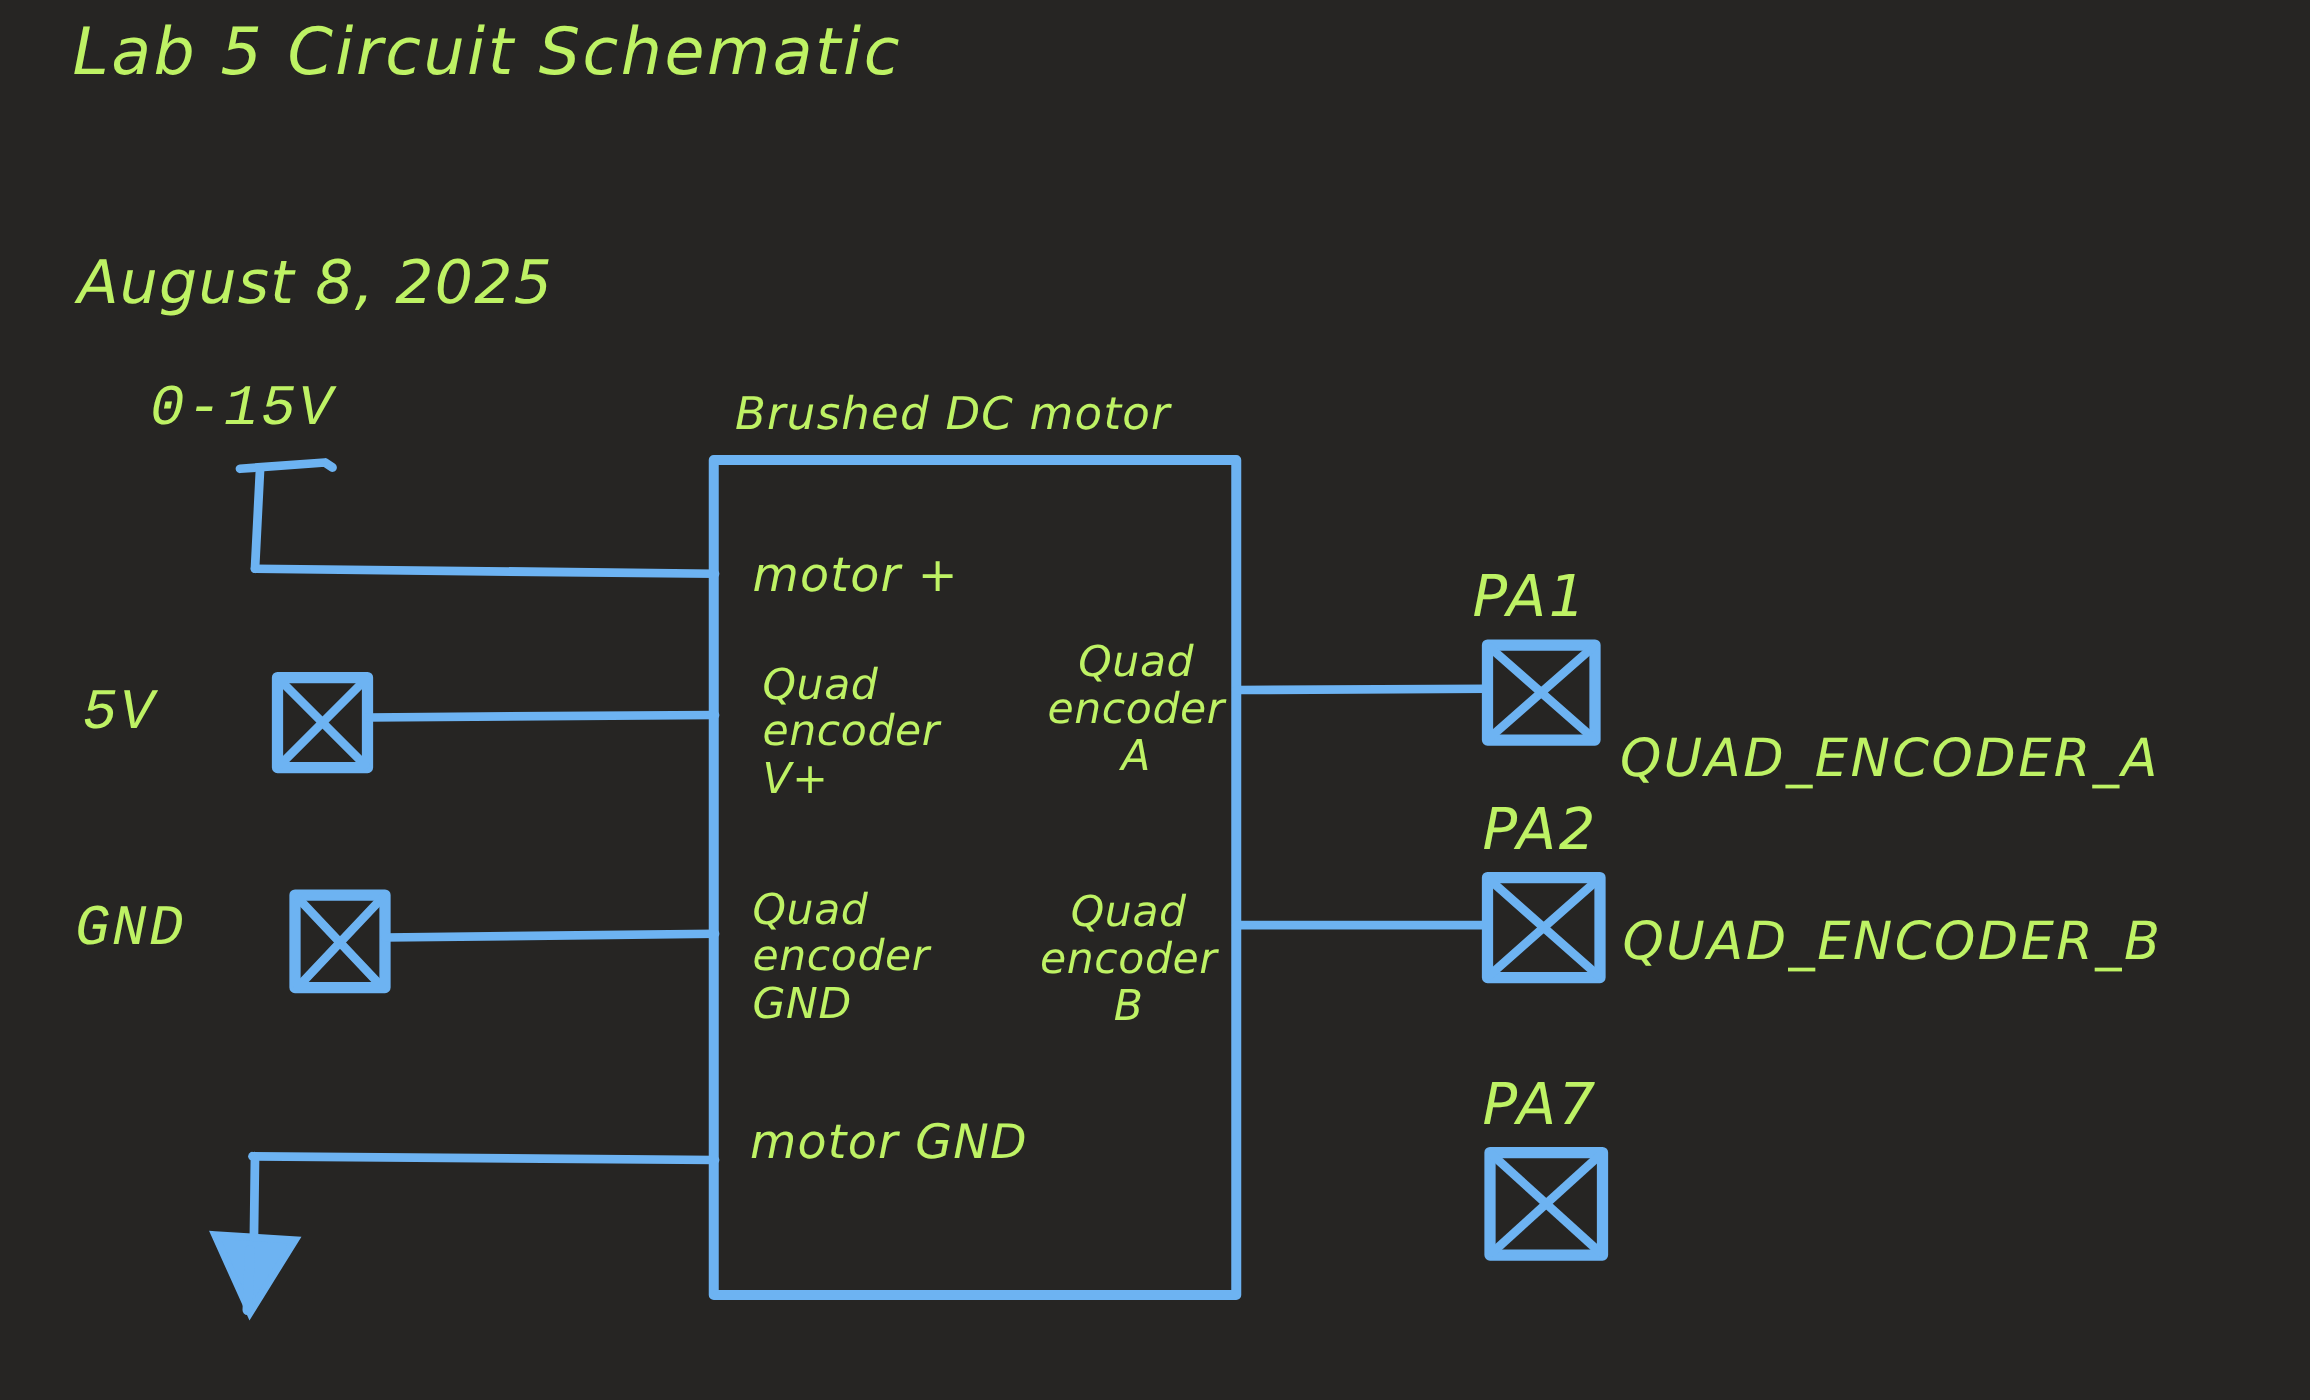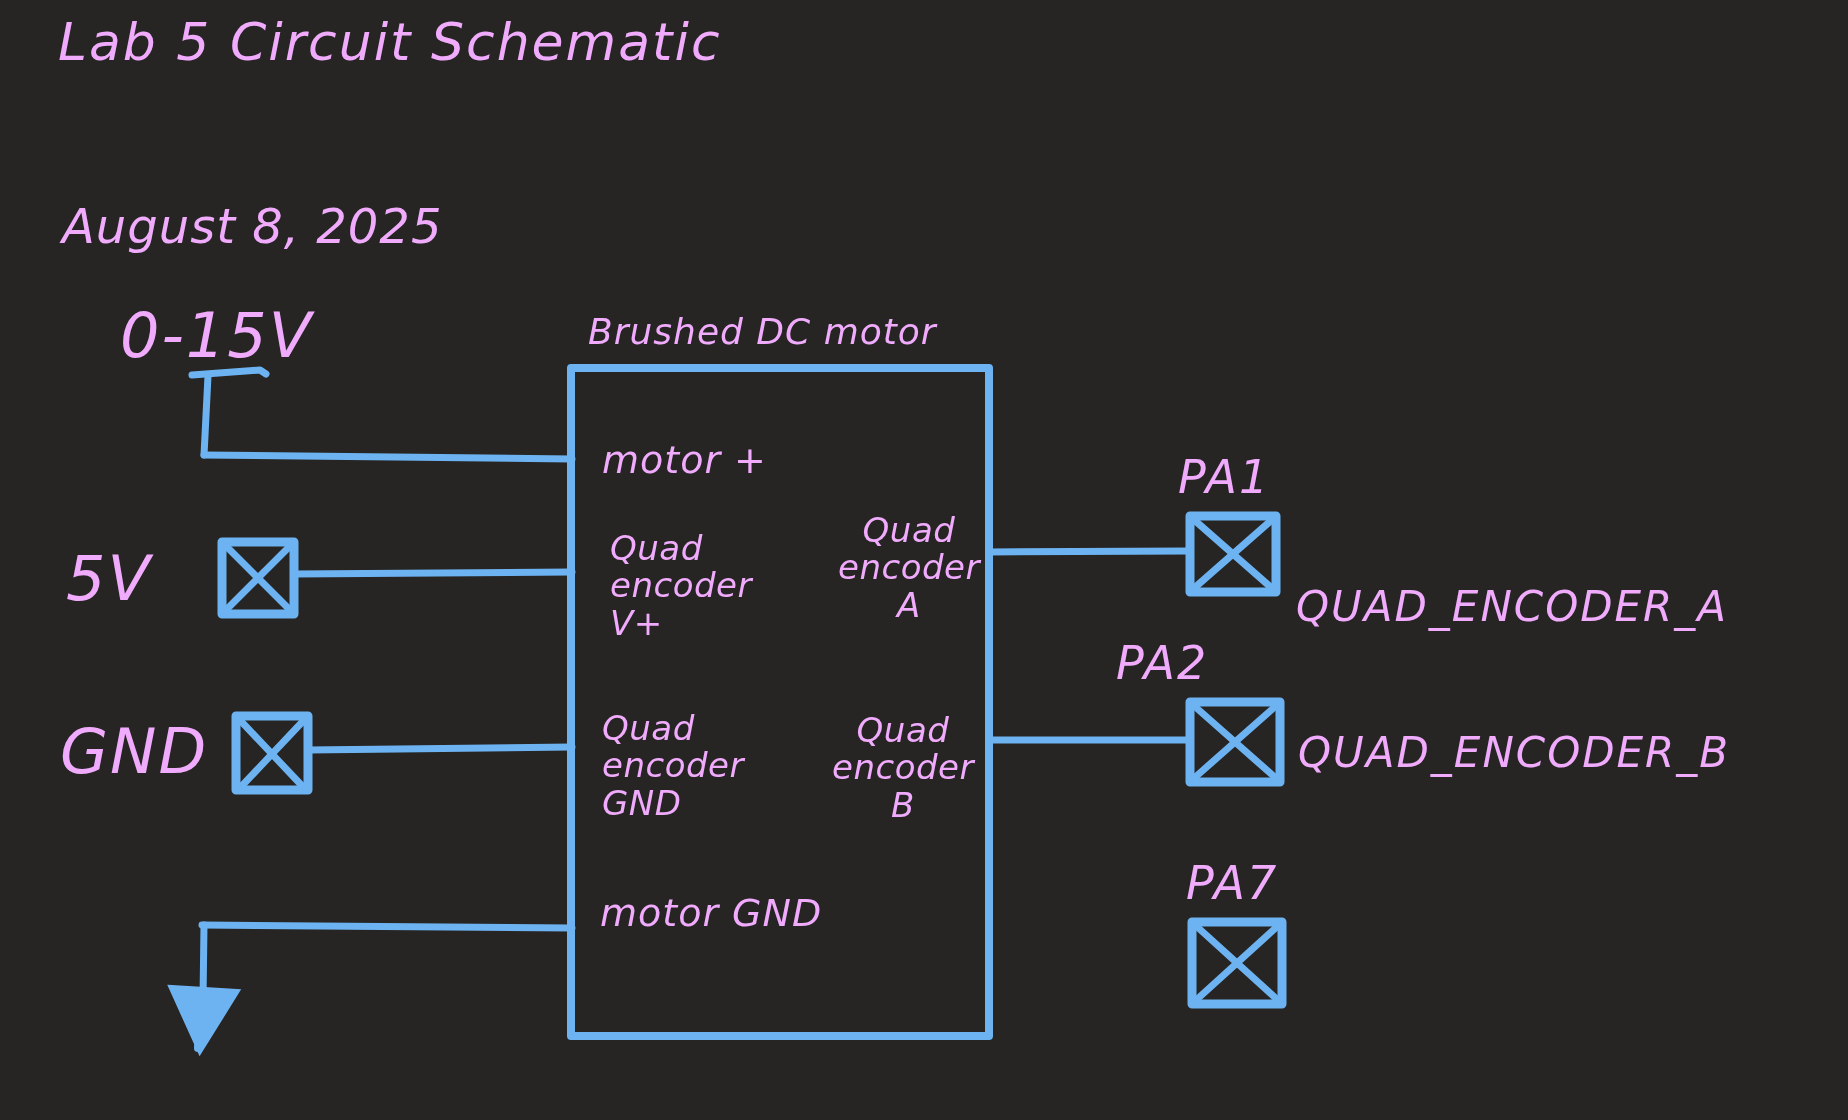--- a/index.html
+++ b/index.html
@@ -35,34 +35,34 @@
   }
   .wire { stroke-width: 7; }
   .boxline { stroke-width: 8; }
   .xbox { stroke-width: 9; }
   .xmark { stroke-width: 7; }
   .gnd-arrow { fill: #6DB3F2; stroke: #6DB3F2; stroke-width: 6; }
 
   
   .hw {
     position: absolute;
-    color: #f0abfc;
+    color: #bef264;
     font-family: "DejaVu Sans", sans-serif;
     font-weight: 400;
     white-space: pre;
     letter-spacing: 0.5px;
     transform-origin: left top;
     line-height: 1.1;
   }
   .hw-italic { font-style: italic; }
   .title      { font-size: 52px; letter-spacing: 2px; }
   .meta       { font-size: 48px; letter-spacing: 1px; }
   .partnum    { font-size: 40px; letter-spacing: 2px; }
   .partdesc   { font-size: 36px; letter-spacing: 1px; }
-  .supply     { font-size: 62px; letter-spacing: 2px; }
+  .supply     { font-size: 46px; letter-spacing: 2px; font-family: Liberation Mono, monospace; }
   .pinlabel   { font-size: 34px; letter-spacing: 0.5px; }
   .pinlabel-b { font-size: 38px; letter-spacing: 1px; }
   .portname   { font-size: 46px; letter-spacing: 2px; }
   .signame    { font-size: 42px; letter-spacing: 2px; }
 </style>
 </head>
 <body>
 
 <div id="canvas">
 
@@ -152,20 +152,20 @@
 A</div>
 
   <div class="hw pinlabel hw-italic" style="left:832px; top:712px; text-align:center;">Quad
 encoder
 B</div>
 
   <div class="hw portname hw-italic" style="left:1178px; top:452px;">PA1</div>
 
   <div class="hw signame hw-italic" style="left:1296px; top:551px;margin-top:33px;">QUAD_ENCODER_A</div>
 
-  <div class="hw portname hw-italic" style="left:1116px; top:638px;text-align:right;">PA2</div>
+  <div class="hw portname hw-italic" style="left:1186px; top:638px;text-align:right;">PA2</div>
 
   <div class="hw signame hw-italic" style="left:1298px; top:730px;">QUAD_ENCODER_B</div>
 
   <div class="hw portname hw-italic" style="left:1186px; top:858px;">PA7</div>
 
 
 </div>
 
 </body></html>

